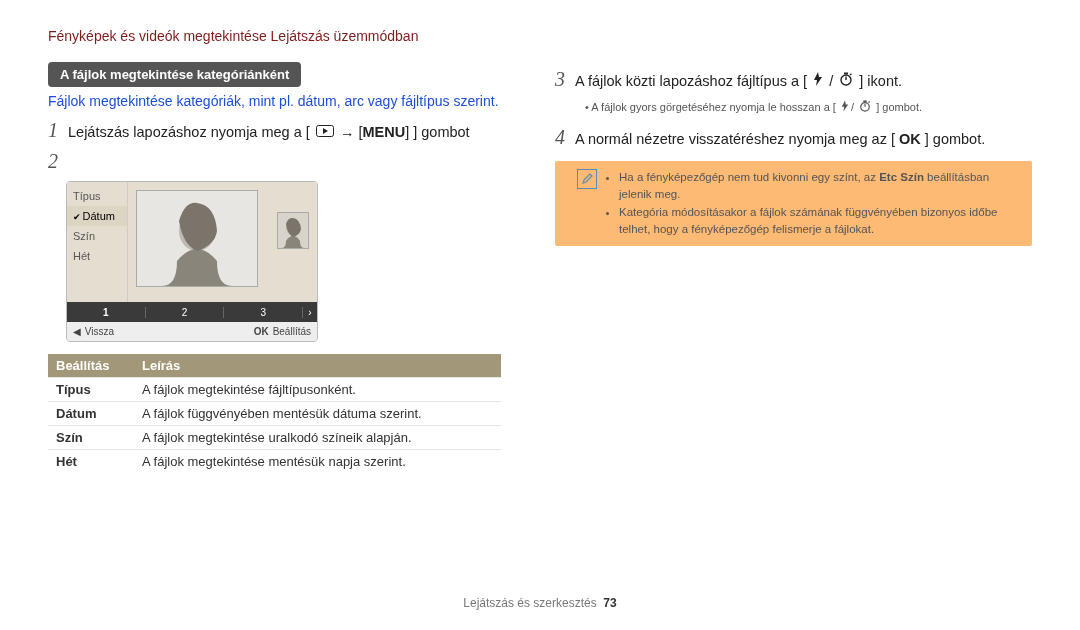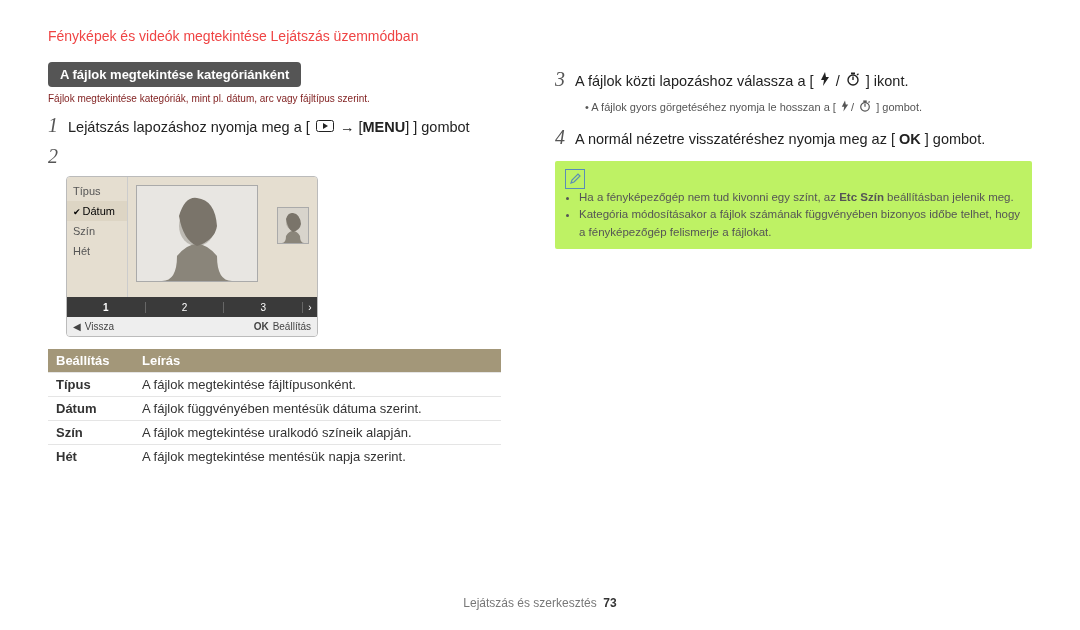--- a/index.html
+++ b/index.html
@@ -14,21 +14,21 @@
   }
   .page {
     padding: 28px 48px 20px 48px;
     box-sizing: border-box;
     height: 100%;
     display: flex;
     flex-direction: column;
   }
   .header-title {
     font-size: 14px;
-    color: #ef4444;
+    color: #7f1d1d;
     margin-bottom: 18px;
   }
   .columns {
     display: flex;
     gap: 30px;
     flex: 1;
   }
   .col {
     flex: 1;
     min-width: 0;
@@ -37,22 +37,22 @@
     display: inline-block;
     background: #555;
     color: #fff;
     padding: 5px 12px;
     font-size: 13px;
     border-radius: 4px;
     font-weight: bold;
     margin-bottom: 6px;
   }
   .section-desc {
-    font-size: 10px;
-    color: #7f1d1d;
+    font-size: 14px;
+    color: #1d4ed8;
     margin-bottom: 10px;
   }
   .step {
     display: flex;
     align-items: baseline;
     margin: 6px 0 6px 0;
   }
   .step-num {
     font-family: Georgia, serif;
     font-style: italic;
@@ -177,25 +177,24 @@
   }
   .tbl td {
     padding: 4px 8px;
     border-top: 1px solid #e5e5e5;
     color: #333;
   }
   .tbl td.lbl { font-weight: bold; width: 70px; }
   
   .note-box {
     display: flex;
-    background: #bef264;
+    background: #fdba74;
     border-radius: 2px;
-    padding: 8px 10px;
+    padding: 8px 22px;
     margin-top: 10px;
-    flex-direction: column;
   }
   .note-icon {
     width: 20px; height: 20px;
     flex-shrink: 0;
     border: 1.5px solid #5a8db8;
     display:flex; align-items:center; justify-content:center;
     color: #5a8db8;
     font-size: 11px;
     font-weight: bold;
     margin-right: 8px;
@@ -319,21 +318,21 @@
           <td>A fájlok megtekintése mentésük napja szerint.</td>
         </tr>
       </tbody>
         </table>
     </div>
 
     <div class="col">
       <div class="step">
         <span class="step-num">3</span>
         <span class="step-text">
-          <span>A fájlok közti lapozáshoz válassza a [</span>
+          <span>A fájlok közti lapozáshoz fájltípus a [</span>
           <span class="inline-icon">
             <svg width="10" height="14" viewBox="0 0 10 14">
                 <polygon points="5,0 1,8 4,8 3,14 9,5 6,5" fill="#222"></polygon>
               </svg>
           </span>
           /
           <span class="inline-icon">
             <svg width="14" height="14" viewBox="0 0 14 14">
                 <circle cx="7" cy="8" r="5" fill="none" stroke="#222" stroke-width="1.4"></circle>
                 <line x1="7" y1="8" x2="7" y2="4.5" stroke="#222" stroke-width="1.4"></line>

